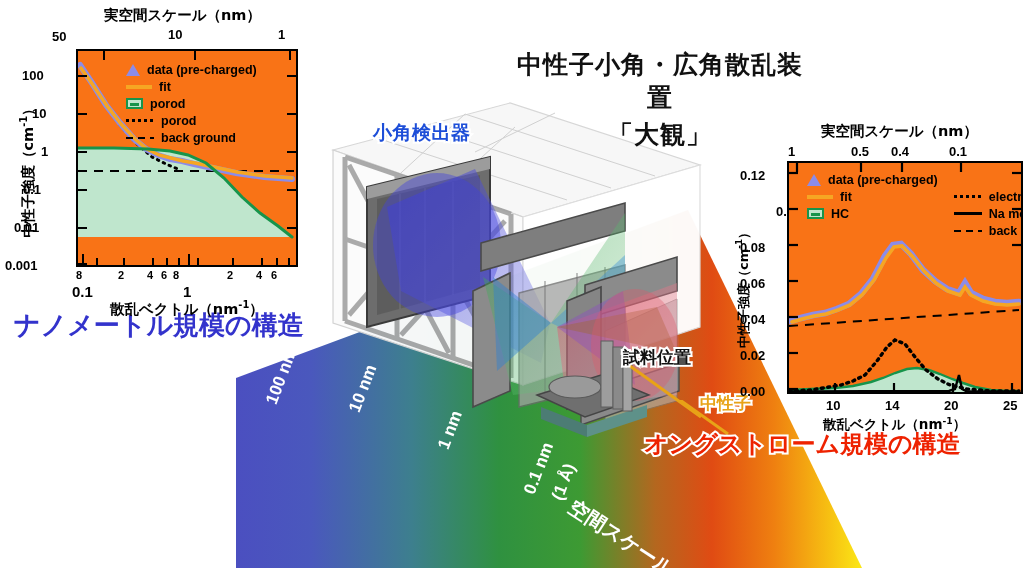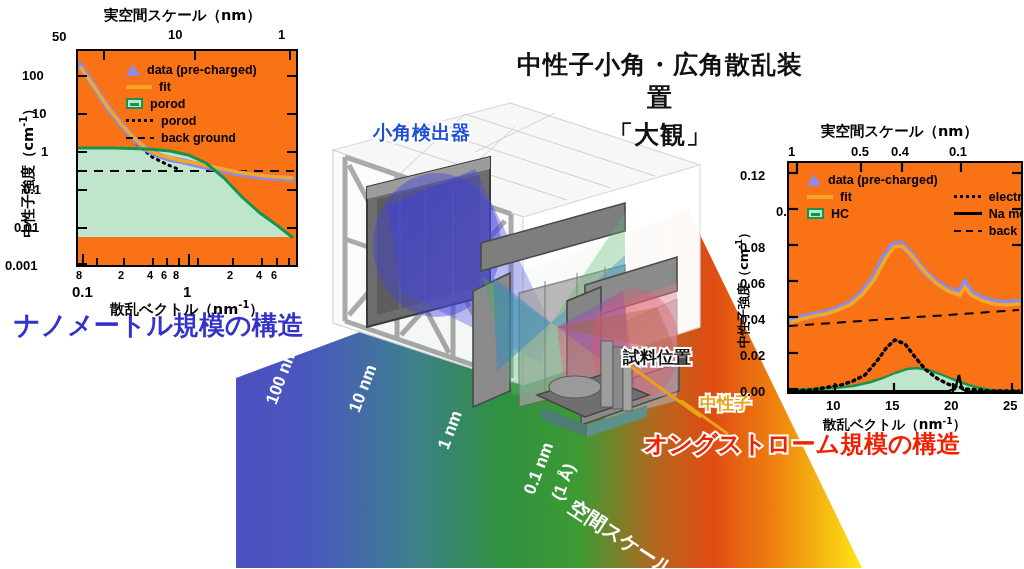--- a/index.html
+++ b/index.html
@@ -483,20 +483,20 @@
             <div class="legend-row">
               <span class="sw sw-dash"></span>
               <span class="legend-txt">back ground</span>
             </div>
           </div>
         </div>
       </div>
     </div>
 
     <div class="abs tick-lbl" style="left:101px; top:280px;">10</div>
-    <div class="abs tick-lbl" style="left:160px; top:280px;">15</div>
+    <div class="abs tick-lbl" style="left:160px; top:280px;">14</div>
     <div class="abs tick-lbl" style="left:219px; top:280px;">20</div>
     <div class="abs tick-lbl" style="left:278px; top:280px;text-align:right;">25</div>
 
     <div class="abs axis-title jp" style="left:98px; top:298px; font-size:13.5px;">散乱ベクトル（nm<sup>-1</sup>）</div>
   </div>
 
 </div>
 
 </body></html>

